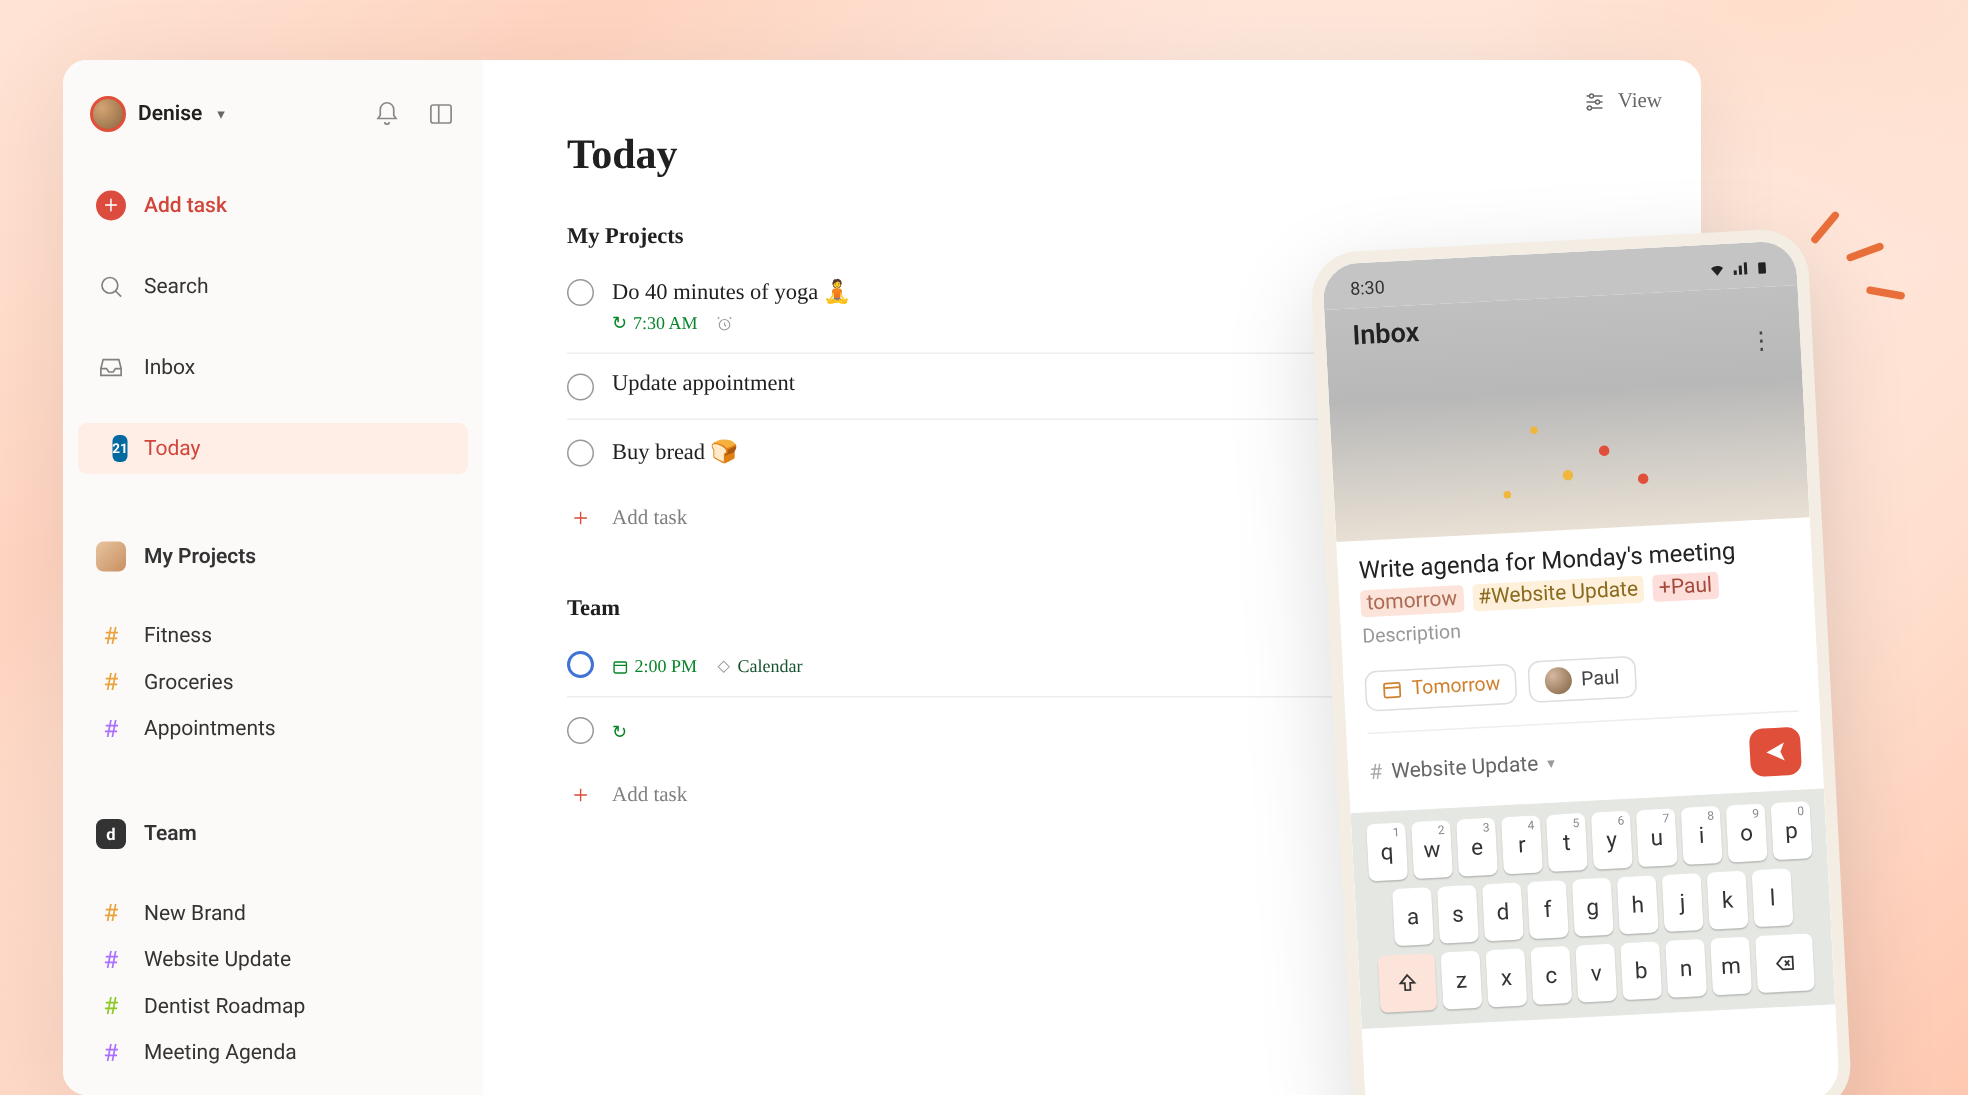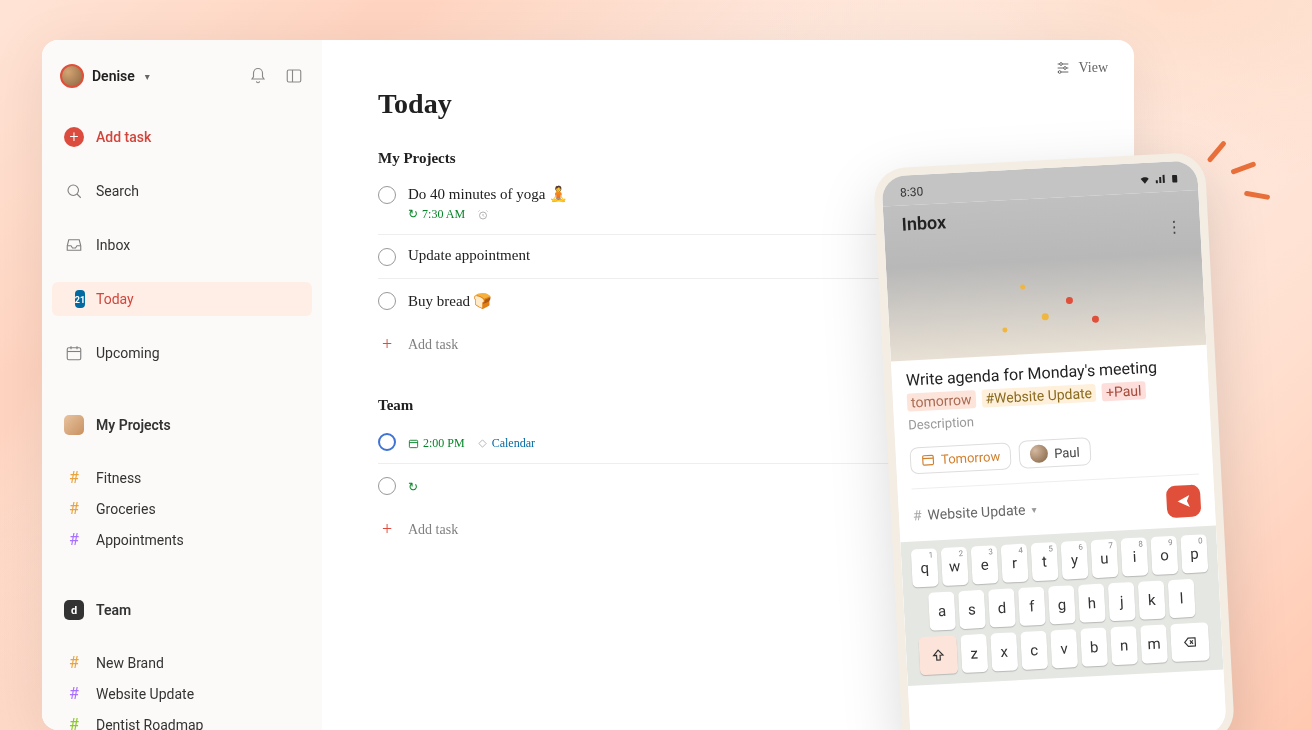--- a/index.html
+++ b/index.html
@@ -145,21 +145,21 @@
   flex-shrink: 0;
   cursor: pointer;
 }
 .task-check.p1 { border: 2px solid #d1453b; }
 .task-check.p2 { border: 2px solid #4073d6; }
 .task-body { flex: 1; }
 .task-title { font-size: 15px; color: #202020; }
 .task-meta { display: flex; align-items: center; gap: 12px; margin-top: 4px; font-size: 12px; }
 .meta-chip { display: flex; align-items: center; gap: 4px; }
 .meta-green { color: #058527; }
-.meta-gray { color: #0369a1; }
+.meta-gray { color: #14532d; }
 .add-task-row {
   display: flex; align-items: center; gap: 12px;
   padding: 12px 0;
   color: #808080;
   font-size: 14px;
   cursor: pointer;
 }
 .add-task-row .plus-icon { color: #dc4c3e; width: 18px; text-align: center; font-size: 18px; }
 
 
@@ -335,31 +335,20 @@
             <path d="M5 5h14l2 8v6H3v-6l2-8z"></path>
           </svg>
       </div>
       <span>Inbox</span>
     </div>
     <div class="nav-item active">
       <div class="nav-icon">
           <div class="today-cal-icon">21</div>
         </div>
       <span>Today</span>
-    </div>
-    <div class="nav-item">
-      <div class="nav-icon">
-        <svg width="18" height="18" viewBox="0 0 24 24" fill="none" stroke="currentColor" stroke-width="1.5">
-            <rect x="3" y="5" width="18" height="16" rx="2"></rect>
-            <line x1="3" y1="10" x2="21" y2="10"></line>
-            <line x1="8" y1="3" x2="8" y2="7"></line>
-            <line x1="16" y1="3" x2="16" y2="7"></line>
-          </svg>
-      </div>
-      <span>Upcoming</span>
     </div>
 
     <div class="section-header">
       <div class="section-icon my-projects-icon"></div>
       <span>My Projects</span>
     </div>
     <div id="my-projects-list">
         <div class="project-item">
           <span class="hash orange">#</span>
           <span>Fitness</span>

